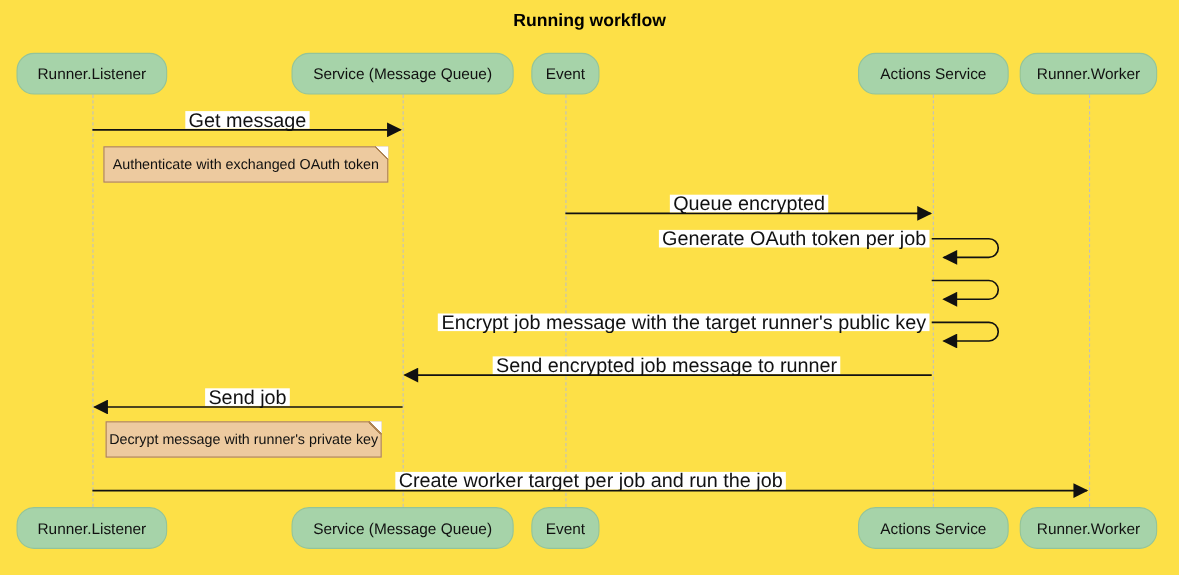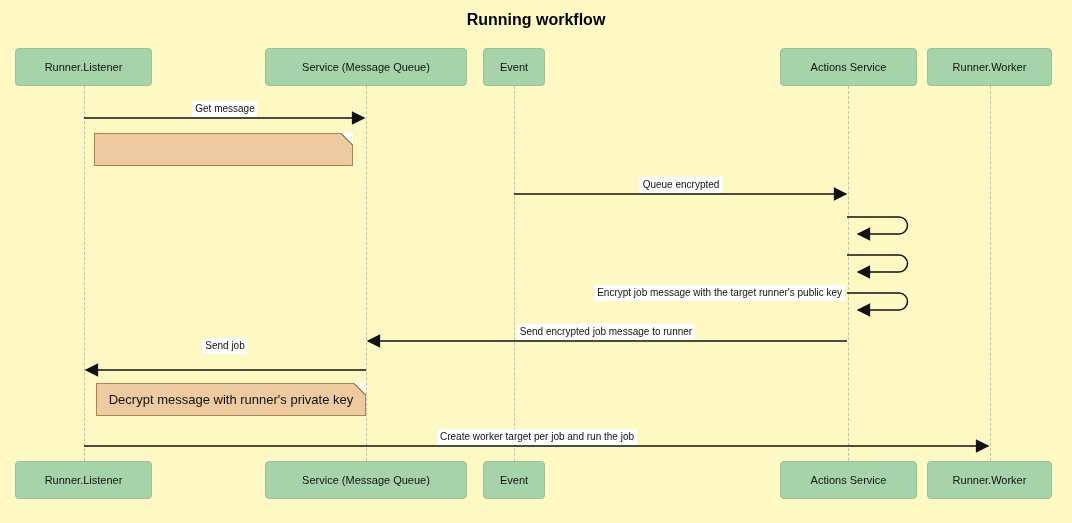--- a/index.html
+++ b/index.html
@@ -1,36 +1,36 @@
 <!DOCTYPE html>
 <html style="--participant-fill: #a6d3a9; --participant-border: #93c49a; --note-fill: #edca9f; --note-border: #ae8352; --lifeline: #c0c0c0; --arrow: #111111;"><head>
 <meta charset="utf-8">
 <style>
   html,body{margin:0;padding:0;background:#fff;}
   .canvas{
-    position:relative;width:1072px;height:523px;background:#fef9c3;
+    position:relative;width:1072px;height:523px;background:#fde047;
     font-family:"Liberation Sans",sans-serif;color:#111;overflow:hidden;
   }
   .title{
     position:absolute;top:11px;left:0;width:100%;text-align:center;
     font-weight:bold;font-size:16px;color:#000;
   }
   .lifeline{
     position:absolute;top:86px;height:375px;width:0;
     border-left:1px dashed var(--lifeline,#bfbfbf);
   }
   .participant{
     position:absolute;height:38px;box-sizing:border-box;
     background:var(--participant-fill,#a6d3a9);
     border:1px solid var(--participant-border,#93c49a);
-    border-radius:4px;display:flex;align-items:center;justify-content:center;
-    font-size:11px;color:#111;white-space:nowrap;
+    border-radius:16px;display:flex;align-items:center;justify-content:center;
+    font-size:14px;color:#111;white-space:nowrap;
   }
   .msg-label{
-    position:absolute;font-size:10px;line-height:16px;height:16px;
+    position:absolute;font-size:18px;line-height:16px;height:16px;
     background:#fff;padding:0 3px;white-space:nowrap;color:#111;
   }
   .centered{transform:translateX(-50%);}
   .note{
     position:absolute;box-sizing:border-box;
     background:var(--note-fill,#edca9f);
     border:1px solid var(--note-border,#ae8352);
     display:flex;align-items:center;justify-content:center;
     font-size:13px;color:#111;white-space:nowrap;
   }
@@ -78,26 +78,28 @@
   <div class="participant" style="left:927px;top:48px;width:125px">Runner.Worker</div>
 
   <div class="participant" style="left:15px;top:461px;width:137px">Runner.Listener</div>
   <div class="participant" style="left:265px;top:461px;width:202px">Service (Message Queue)</div>
   <div class="participant" style="left:483px;top:461px;width:62px">Event</div>
   <div class="participant" style="left:780px;top:461px;width:137px">Actions Service</div>
   <div class="participant" style="left:927px;top:461px;width:125px">Runner.Worker</div>
 
   <div class="msg-label centered" style="left:225px;top:101px">Get message</div>
   <div class="msg-label centered" style="left:681px;top:177px">Queue encrypted</div>
+  <div class="msg-label" style="right:227px;top:209px">Generate OAuth token per job</div>
   <div class="msg-label centered" style="left:606px;top:324px">Send encrypted job message to runner</div>
   <div class="msg-label" style="right:227px;top:285px">Encrypt job message with the target runner's public key</div>
-  <div class="msg-label centered" style="left:225px;top:338px">Send job</div>
+  <div class="msg-label centered" style="left:225px;top:353px">Send job</div>
   <div class="msg-label centered" style="left:537px;top:429px">Create worker target per job and run the job</div>
 
   <div class="note" style="left:94px;top:133px;width:259px;height:33px">
+    <span>Authenticate with exchanged OAuth token</span>
     <span class="fold"></span>
   </div>
-  <div class="note" style="left:96px;top:383px;width:270px;height:33px">
+  <div class="note" style="left:96px;top:383px;width:251px;height:33px">
     <span>Decrypt message with runner's private key</span>
     <span class="fold"></span>
   </div>
 
 </div>
 
 </body></html>

